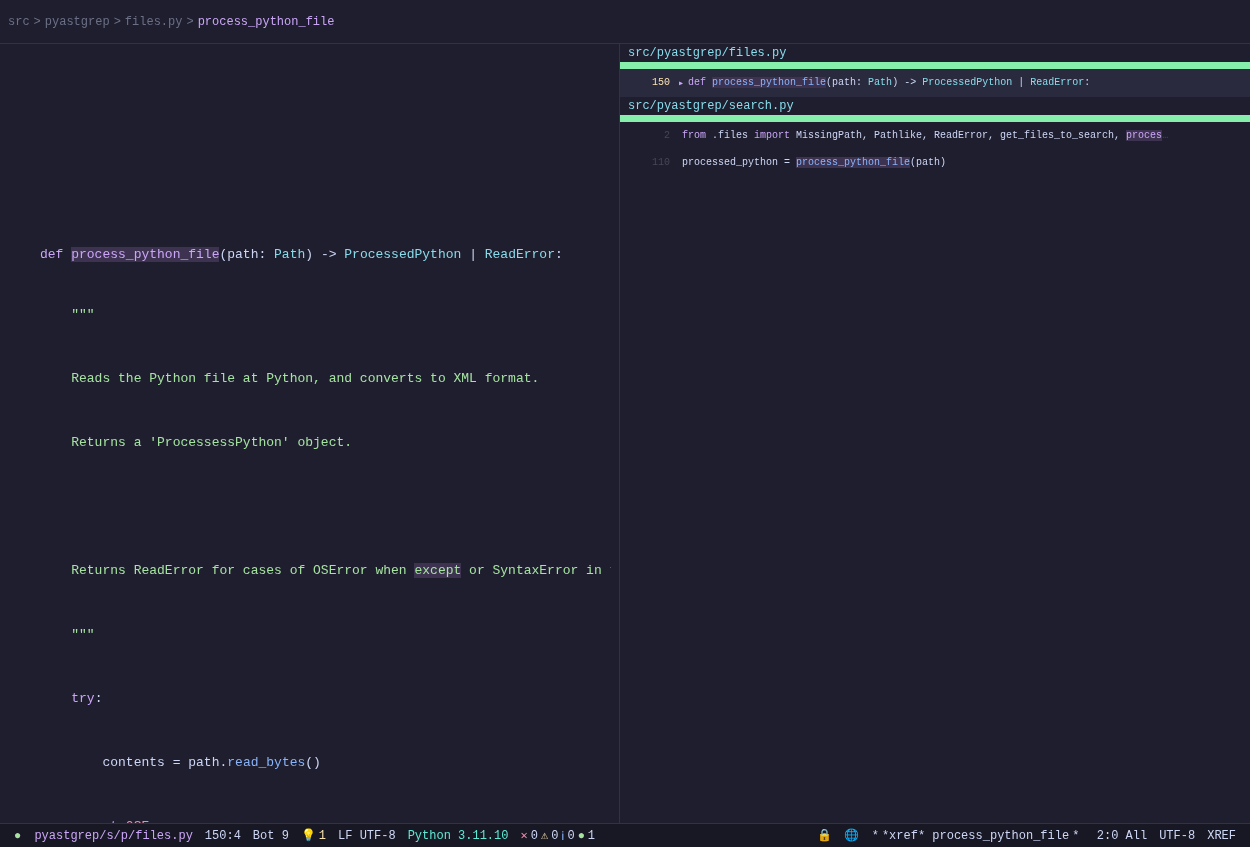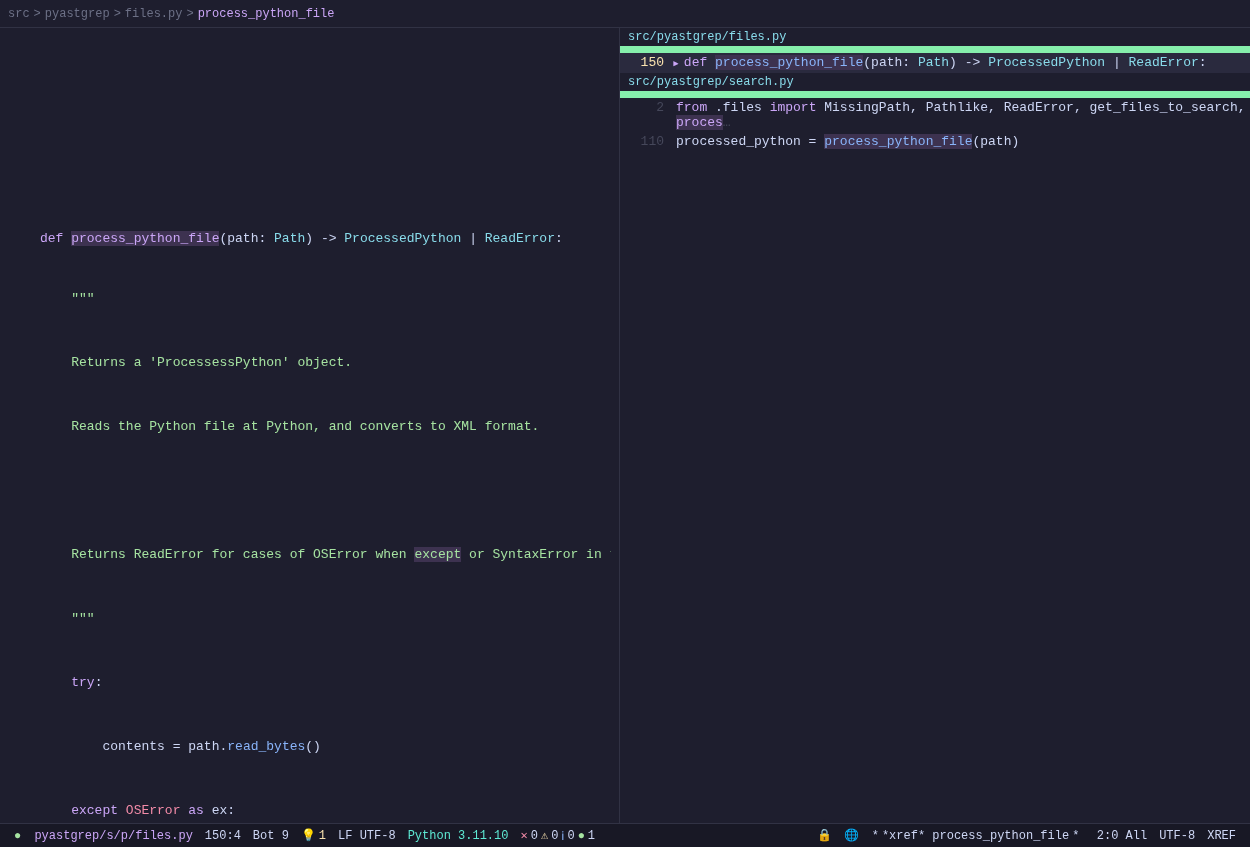--- a/index.html
+++ b/index.html
@@ -16,21 +16,21 @@
 
     
     .breadcrumb-bar {
       background: #1e1e2e;
       padding: 4px 8px;
       font-size: 12px;
       color: #6c7086;
       border-bottom: 1px solid #313244;
       display: flex;
       align-items: center;
-      height: 28px;
+      height: 44px;
       flex-shrink: 0;
     }
     .breadcrumb-bar span.sep { margin: 0 4px; color: #6c7086; }
     .breadcrumb-bar span.crumb { color: #6c7086; }
     .breadcrumb-bar span.crumb.active { color: #cba6f7; }
 
     
     .main-area {
       display: flex;
       flex: 1;
@@ -104,22 +104,22 @@
       color: #89dceb;
       background: #1e1e2e;
       border-bottom: 7px solid #86efac;
     }
 
     
     .ref-line {
       display: flex;
       align-items: flex-start;
       min-height: 19px;
-      padding: 2px;
-      font-size: 13px;
+      padding: 8px;
+      font-size: 10px;
     }
     .ref-line.active-ref {
       background: #2a2a3e;
     }
 
     .ref-line-num {
       min-width: 50px;
       text-align: right;
       padding-right: 8px;
       color: #45475a;
@@ -214,26 +214,26 @@
 <span class="kw">def</span> <span class="hl-name">process_python_file</span>(path: <span class="type-ann">Path</span>) -&gt; <span class="type-ann">ProcessedPython</span> | <span class="type-ann">ReadError</span>:</span>
       </div>
 
       <div class="code-line">
         <span class="line-num"></span>
         <span class="line-content">    <span class="docstr">"""</span></span>
       </div>
 
       <div class="code-line">
         <span class="line-num"></span>
+        <span class="line-content">    <span class="docstr">Reads the Python file at Python, and converts to XML format.</span></span>
+      </div>
+
+      <div class="code-line">
+        <span class="line-num"></span>
         <span class="line-content">    <span class="docstr">Returns a 'ProcessessPython' object.</span></span>
-      </div>
-
-      <div class="code-line">
-        <span class="line-num"></span>
-        <span class="line-content">    <span class="docstr">Reads the Python file at Python, and converts to XML format.</span></span>
       </div>
 
       <div class="code-line">
         <span class="line-num"></span>
         <span class="line-content">&nbsp;</span>
       </div>
 
       <div class="code-line">
         <span class="line-num"></span>
         <span class="line-content">    <span class="docstr">Returns ReadError for cases of OSError when <span style="background:#3d3250;color:#a6e3a1">except</span> or SyntaxError in the file.</span></span>

